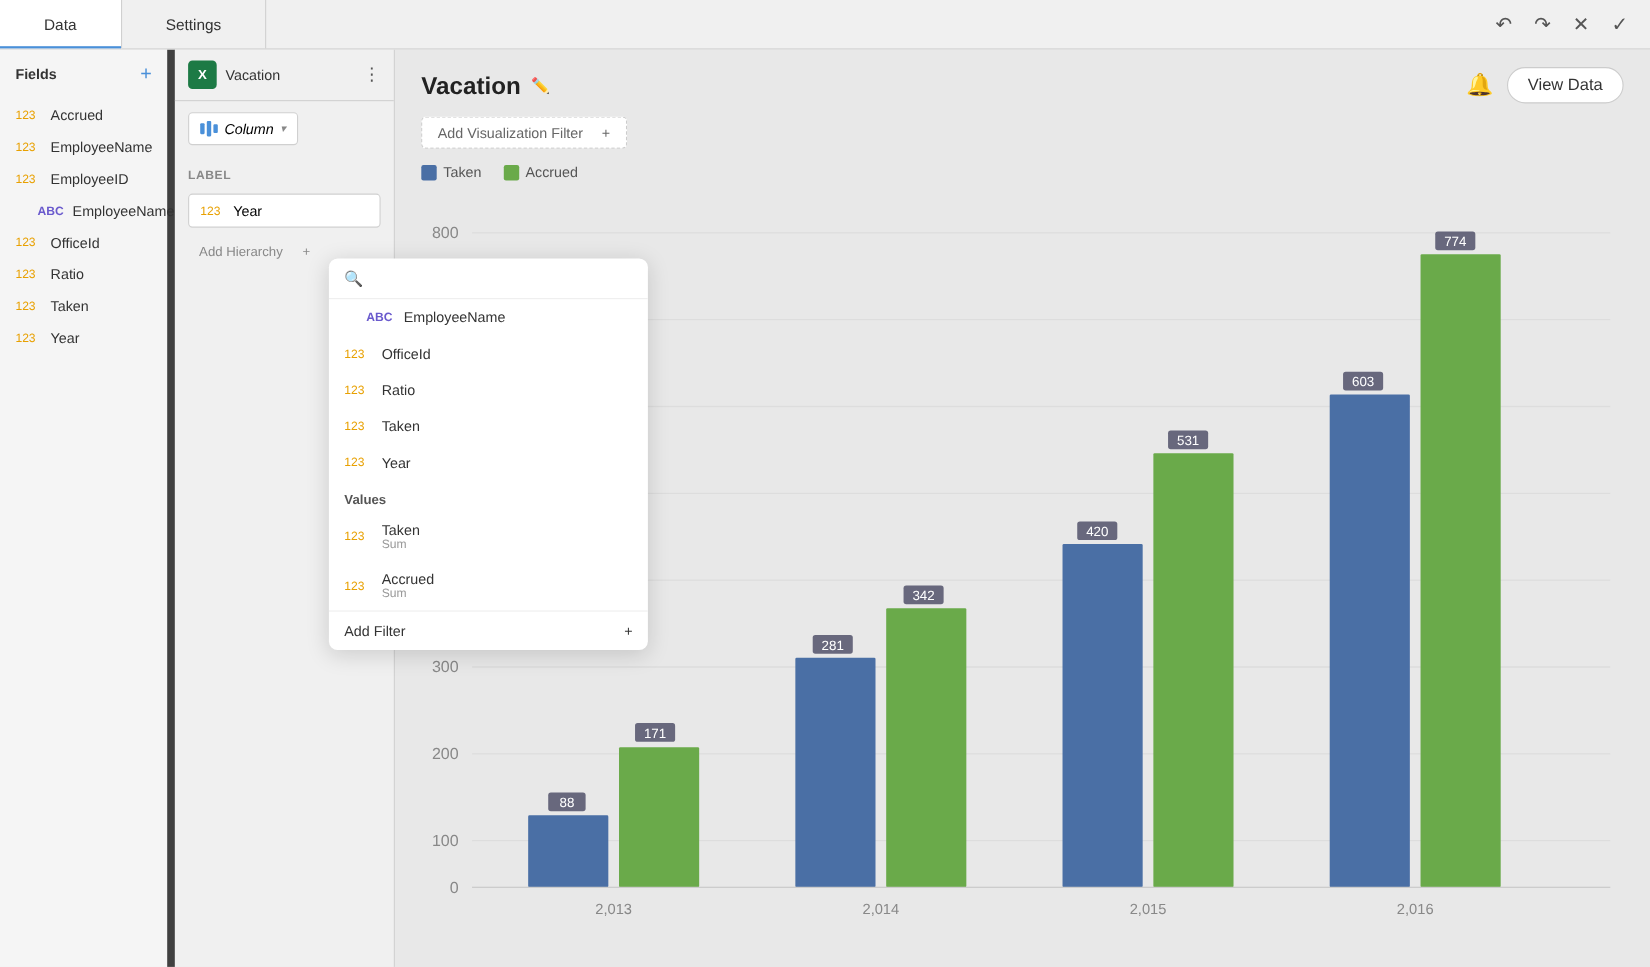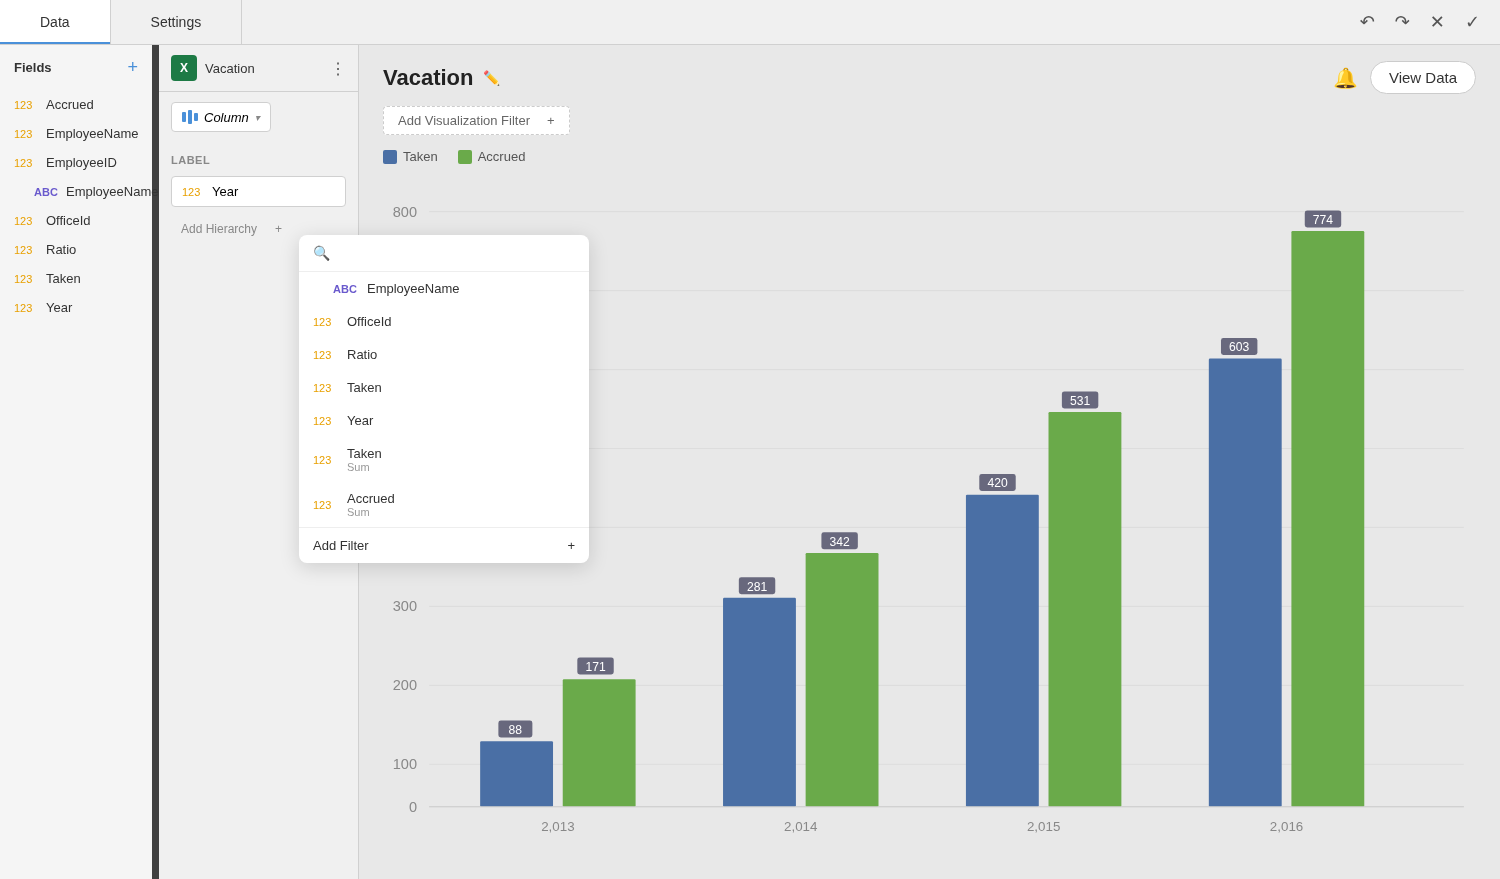--- a/index.html
+++ b/index.html
@@ -188,20 +188,21 @@
         <span>Ratio</span>
       </div>
       <div class="dropdown-item">
         <span class="type-badge-num">123</span>
         <span>Taken</span>
       </div>
       <div class="dropdown-item">
         <span class="type-badge-num">123</span>
         <span>Year</span>
       </div>
+      <div class="section-label">Values</div>
       <div class="dropdown-item">
         <span class="type-badge-num">123</span>
         <div>
           <div>Taken</div>
           <div class="value-sub">Sum</div>
         </div>
       </div>
       <div class="dropdown-item">
         <span class="type-badge-num">123</span>
         <div>

